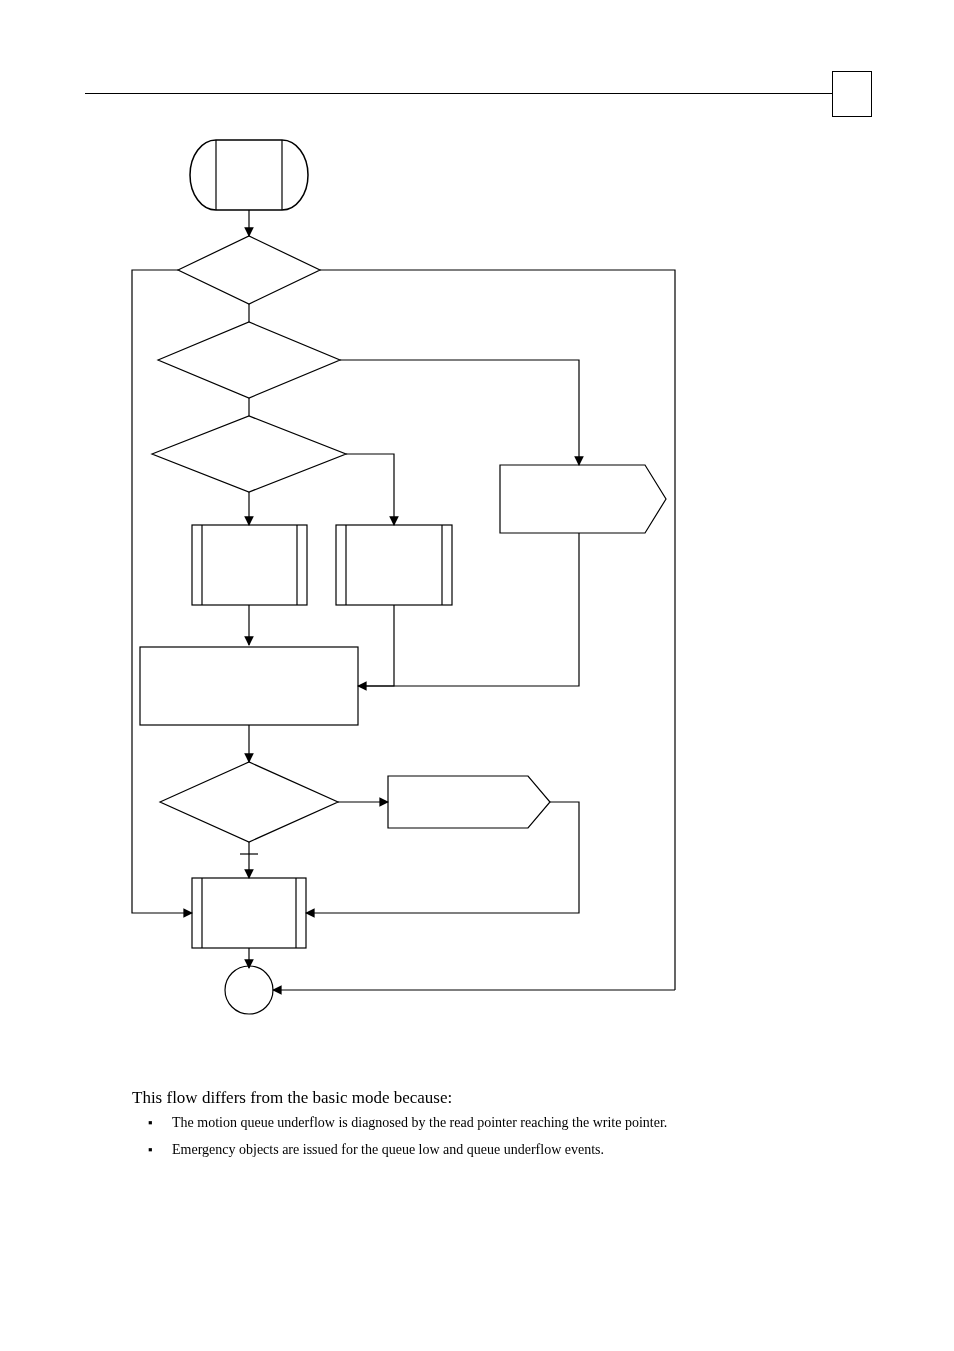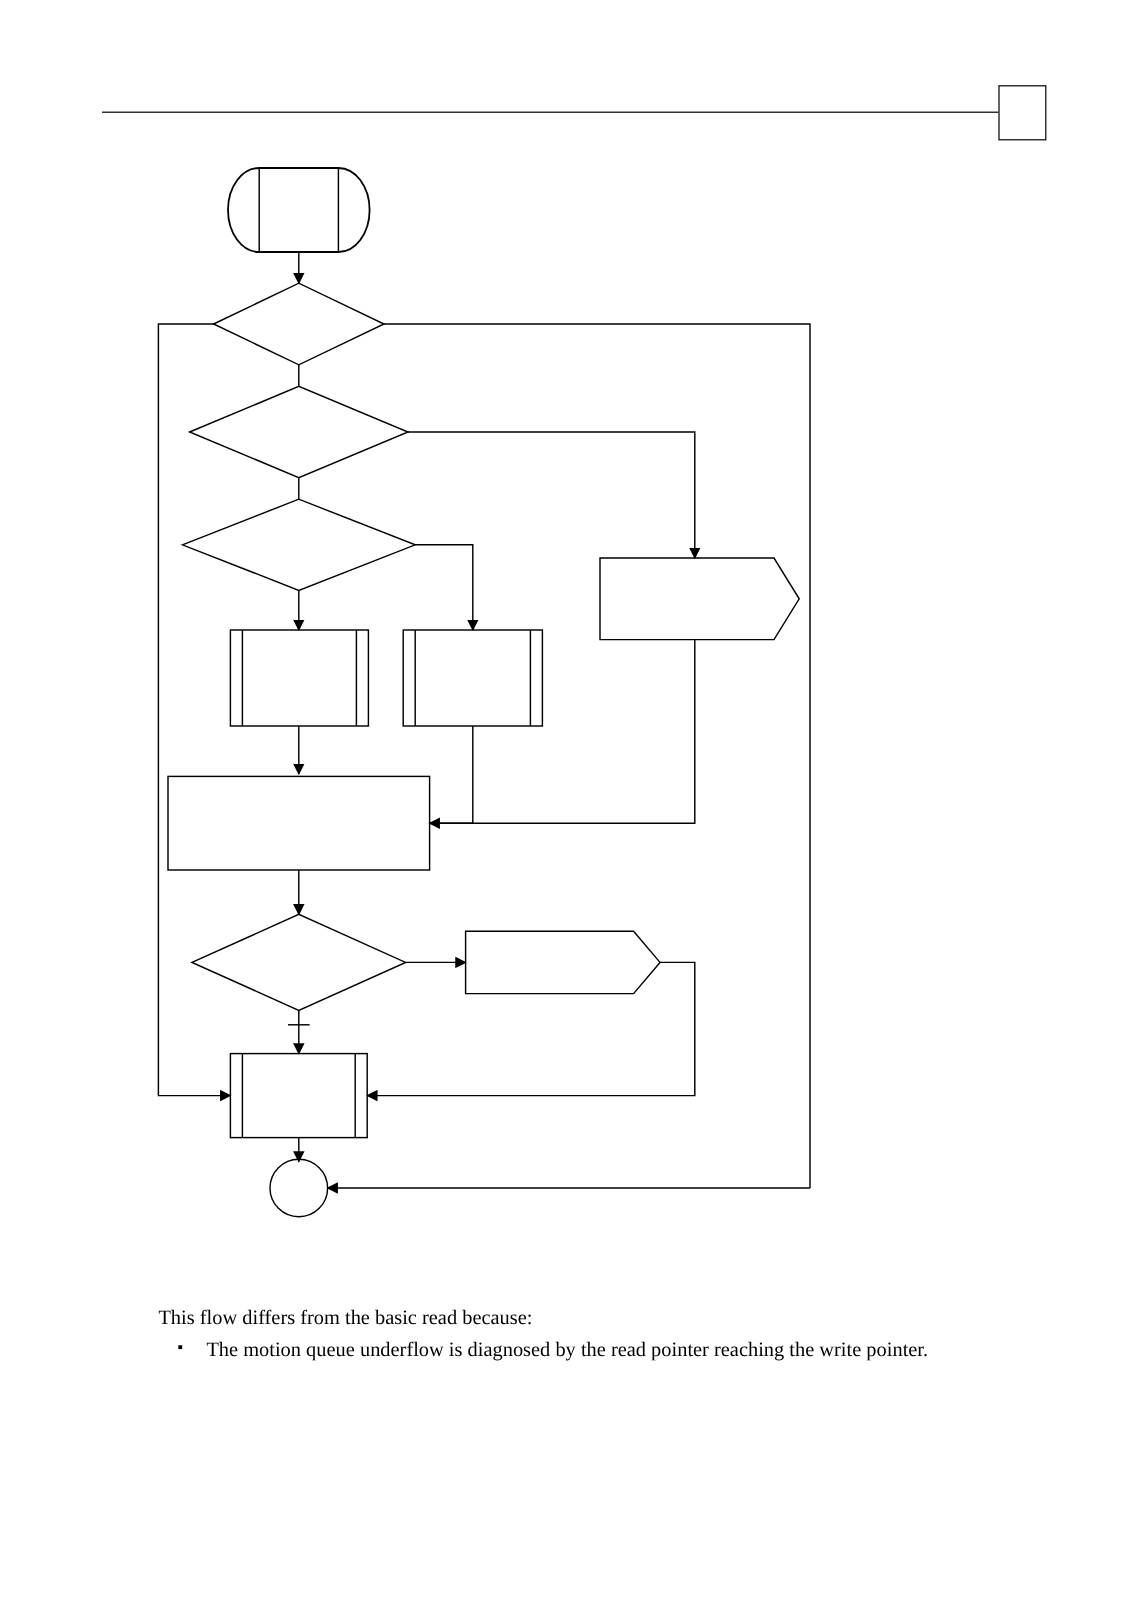--- a/index.html
+++ b/index.html
@@ -61,21 +61,21 @@
     left: 132px;
     right: 100px;
     top: 1114px;
     margin: 0;
     padding: 0;
     list-style: none;
   }
   ul.bullets li {
     position: relative;
     padding-left: 40px;
-    font-size: 17px;
+    font-size: 14px;
     line-height: 1.35;
     margin-bottom: 8px;
   }
   ul.bullets li::before {
     content: "▪";
     position: absolute;
     left: 16px;
     top: 0;
     font-size: 13px;
   }
@@ -200,18 +200,19 @@
       <line x1="129" y1="818" x2="129" y2="838" stroke="#000" stroke-width="1.2" marker-end="url(#arrow)"></line>
 
       <circle cx="129" cy="860" r="24" fill="none" stroke="#000" stroke-width="1.2"></circle>
 
       <line x1="555" y1="860" x2="153" y2="860" stroke="#000" stroke-width="1.2" marker-end="url(#arrow)"></line>
 
     </svg>
   </div>
 
 
-  <div class="txt para">This flow differs from the basic read because:</div>
+  <div class="txt para">This flow differs from the basic mode because:</div>
 
   <ul class="bullets">
     <li>The motion queue underflow is diagnosed by the read pointer reaching the write pointer.</li>
+    <li>Emergency objects are issued for the queue low and queue underflow events.</li>
   </ul>
 </div>
 
 </body></html>

